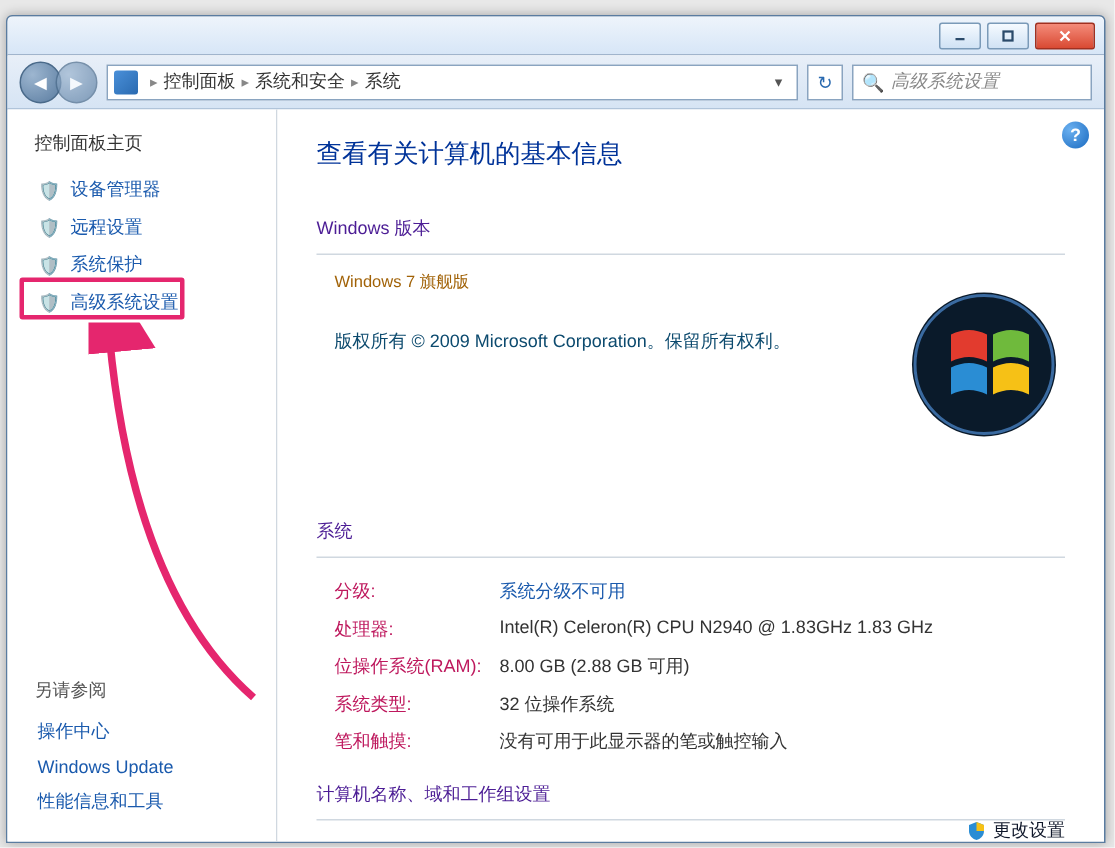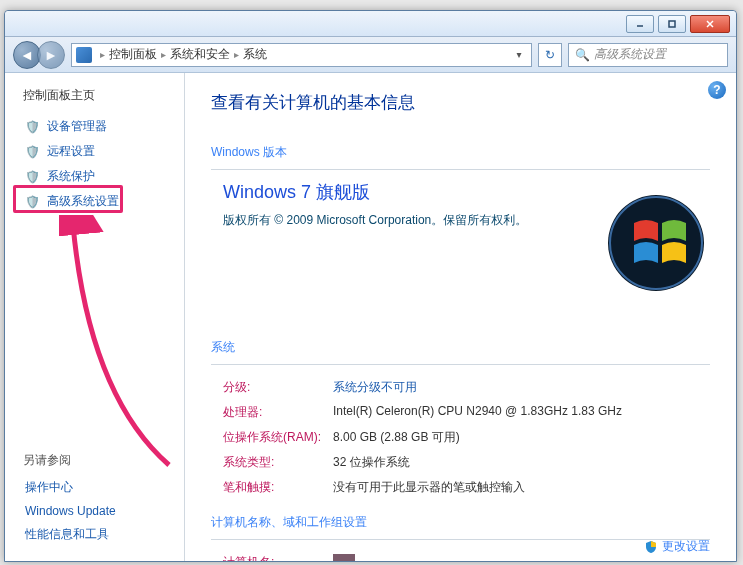--- a/index.html
+++ b/index.html
@@ -35,36 +35,36 @@
   .side-sec { position: absolute; bottom: 14px; left: 18px; right: 24px; }
   .side-sec-title { color: #555; font-size: 12px; margin-bottom: 6px; }
 
   .highlight-box { position: absolute; left: 8px; top: 174px; width: 110px; height: 28px; border: 3px solid #e5266e; border-radius: 2px; pointer-events: none; }
   .arrow-svg { position: absolute; left: 54px; top: 204px; pointer-events: none; }
 
   .content { flex: 1; padding: 18px 26px 10px 26px; overflow: hidden; position: relative; background: #fff; }
   .help-icon { position: absolute; top: 8px; right: 10px; width: 18px; height: 18px; border-radius: 50%; background: radial-gradient(circle at 30% 30%, #6ab0f0, #1a6ac0); color: #fff; font-size: 12px; display: flex; align-items: center; justify-content: center; font-weight: bold; }
   .page-title { color: #003399; font-size: 17px; margin-bottom: 30px; }
   .sect-line { height: 1px; background: #d0d8e0; margin-bottom: 10px; }
-  .sect-label { font-size: 12px; color: #3b82f6; margin-bottom: 8px; }
+  .sect-label { font-size: 12px; color: #4c1d95; margin-bottom: 8px; }
 
   .edition-block { padding-left: 12px; margin-bottom: 6px; }
-  .edition { font-size: 18px; color: #1d4ed8; margin-bottom: 8px; }
+  .edition { font-size: 11px; color: #a16207; margin-bottom: 24px; }
   .copyright { font-size: 12px; color: #0c4a6e; }
 
   .win-logo { position: absolute; right: 30px; top: 120px; width: 100px; height: 100px; }
 
   .sys-section { margin-top: 110px; }
   .kv { display: flex; font-size: 12px; color: #333; padding: 4px 0 4px 12px; }
   .kv .k { width: 110px; color: #be185d; }
   .kv .v { flex: 1; color: #333; }
   .kv .v.link { color: #1a5aad; }
 
   .name-section { margin-top: 14px; position: relative; }
-  .change-link { position: absolute; right: 0; top: 24px; font-size: 12px; color: #3b82f6; display: flex; align-items: center; gap: 4px; }
+  .change-link { position: absolute; right: 0; top: 24px; font-size: 12px; color: #0f172a; display: flex; align-items: center; gap: 4px; }
   .change-link .shield { width: 14px; height: 14px; }
   .swatch { width: 22px; height: 14px; background: #7a5a6a; display: inline-block; }
 </style>
 </head>
 <body>
 
 <div class="window">
 
   <div class="titlebar">
     <div class="win-btn">

